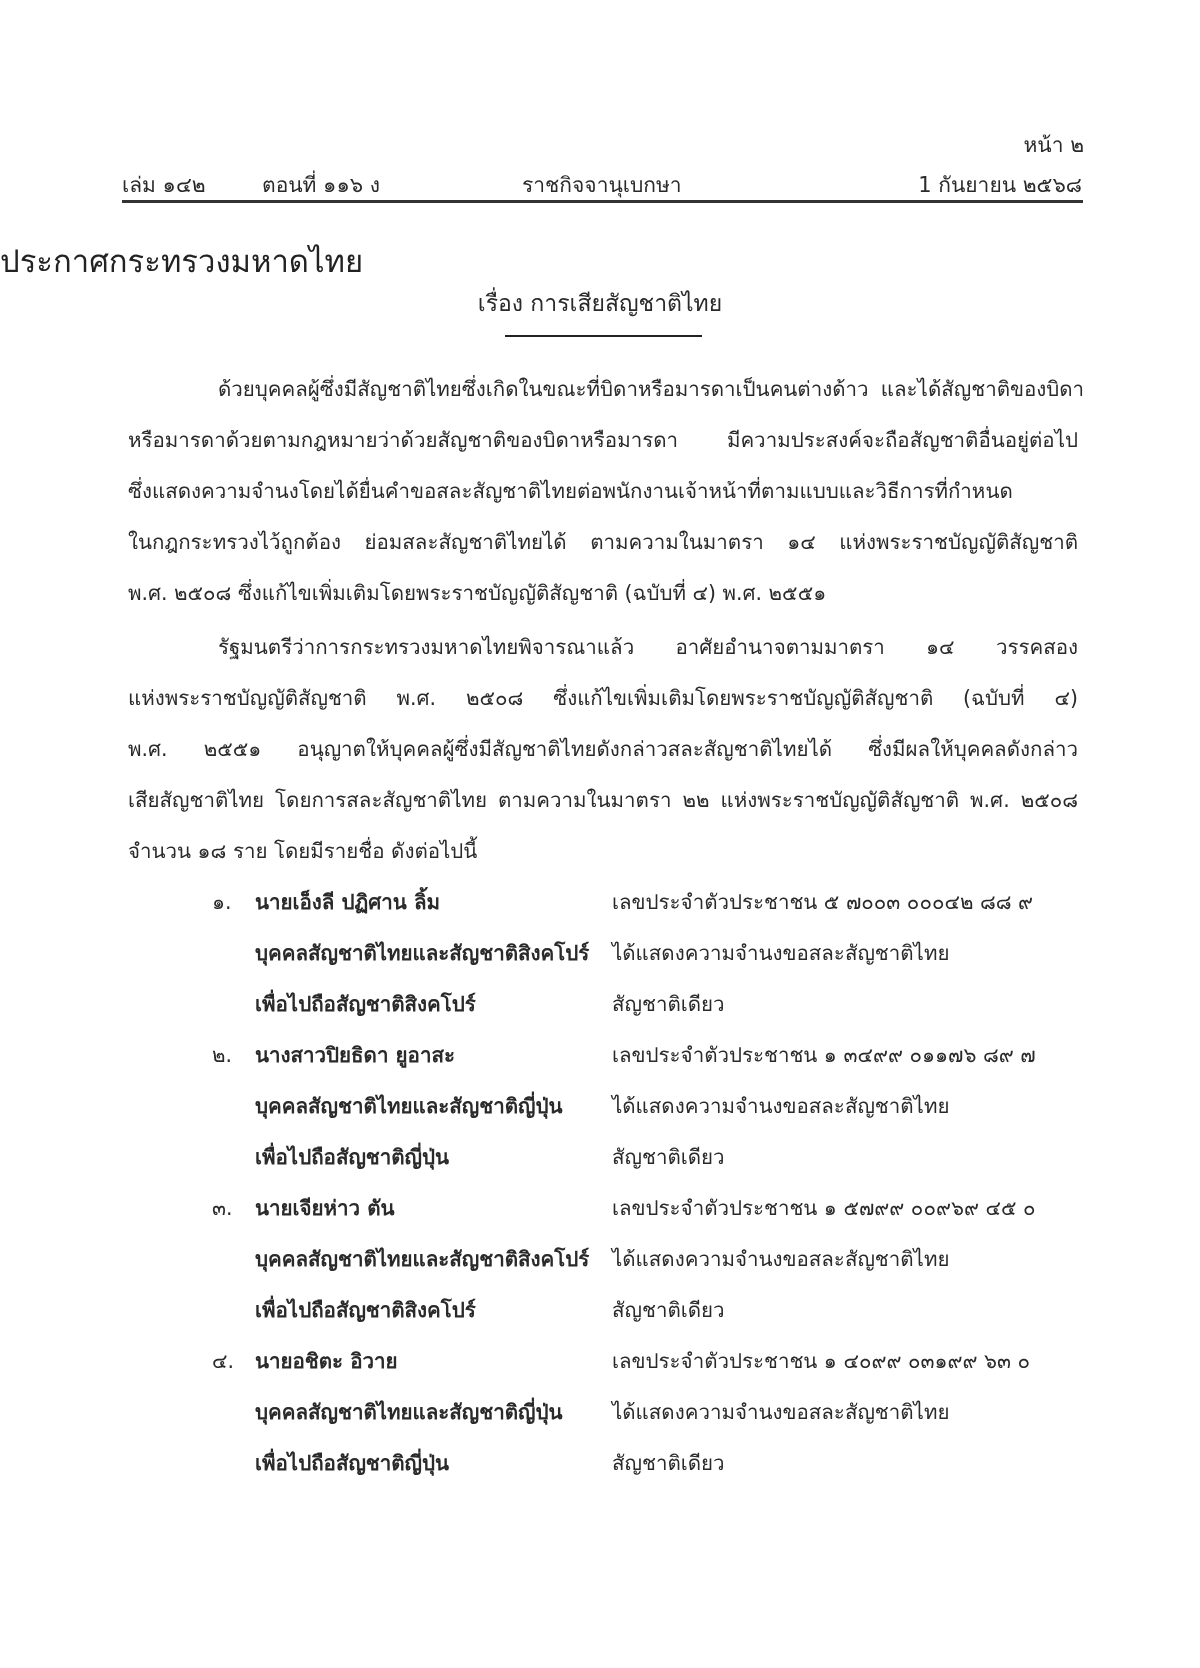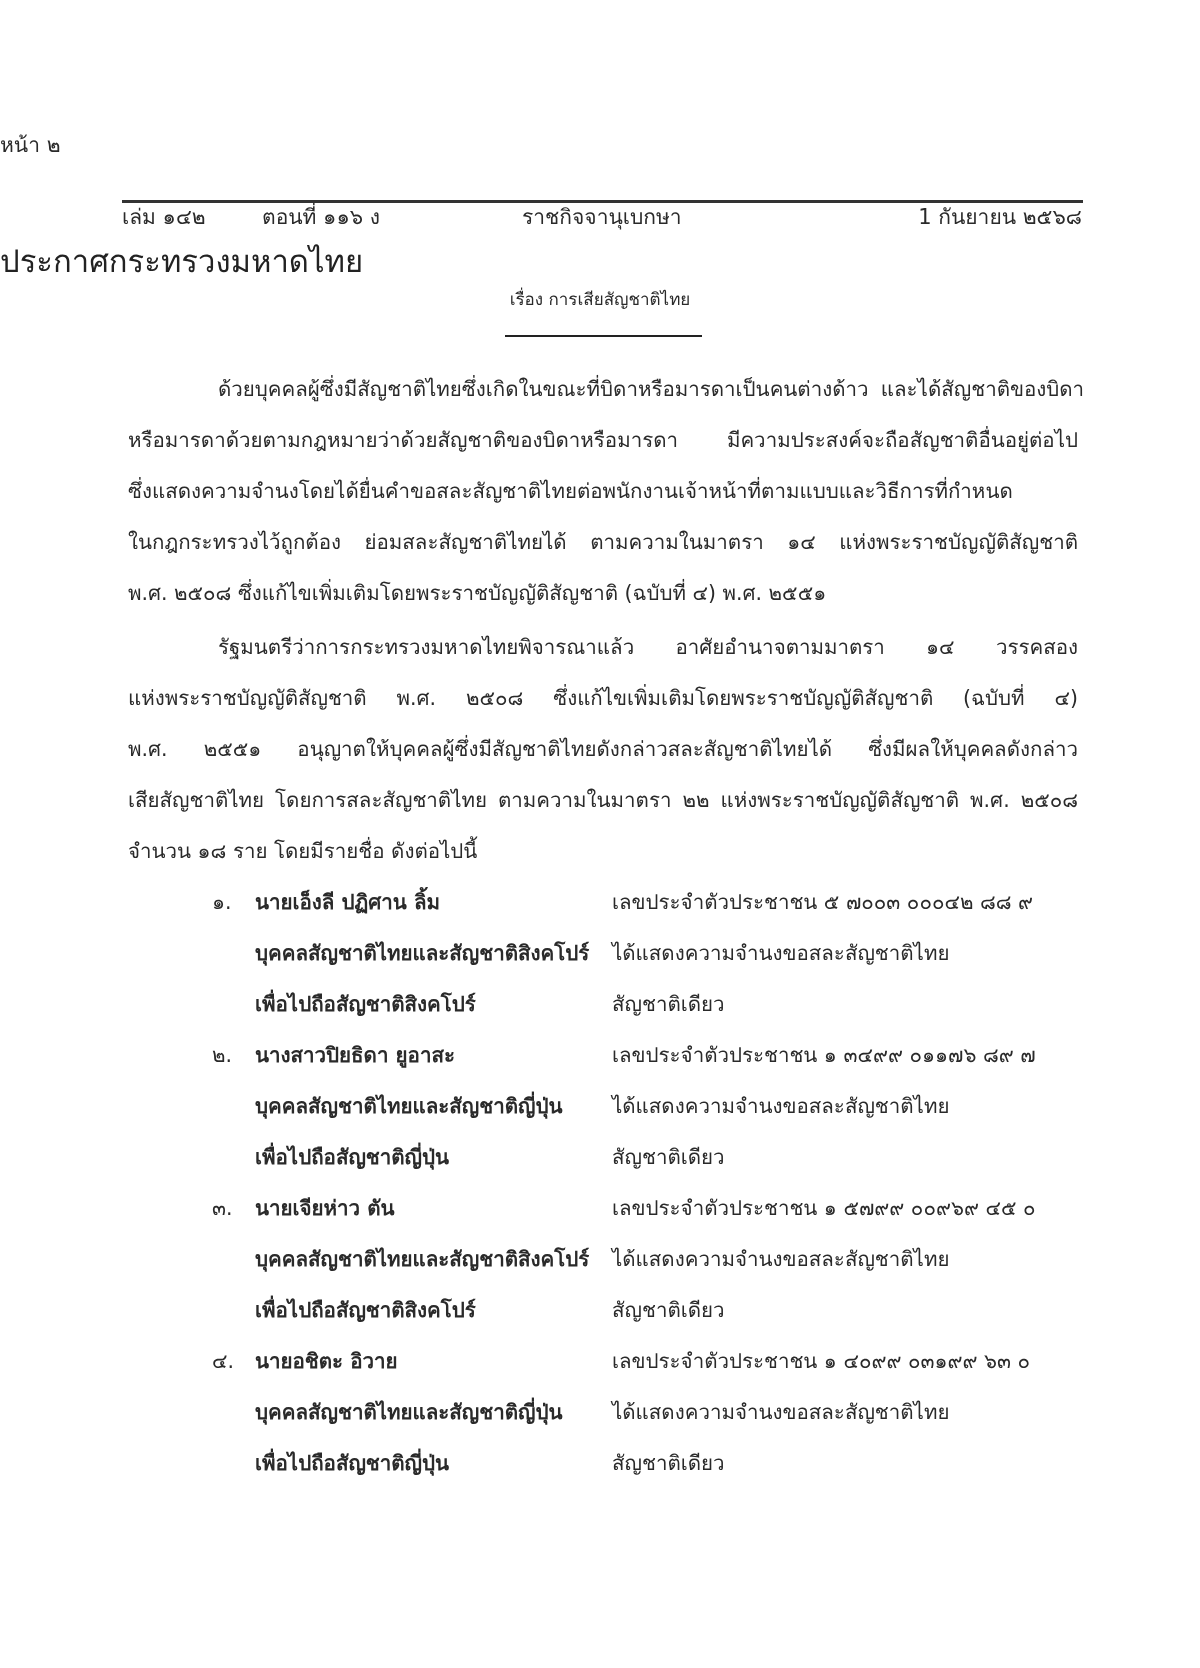--- a/index.html
+++ b/index.html
@@ -1,27 +1,27 @@
 <!DOCTYPE html>
 <html><head>
 <meta charset="utf-8">
 <style>
   html, body { margin:0; padding:0; background:#ffffff; }
   body { width:1200px; height:1668px; position:relative; overflow:hidden;
          font-family: "DejaVu Sans", "Liberation Sans", sans-serif; color:#2a2a2a; }
-  .page-no { position:absolute; top:128px; left:0; width:1084px; text-align:left; font-size:21px; }
+  .page-no { position:absolute; top:128px; left:0; width:1084px; text-align:right; font-size:21px; }
   .header-row { position:absolute; top:168px; left:122px; width:960px; height:36px; font-size:21px; }
-  .header-row span { position:absolute; top:0; white-space:nowrap;margin-top:32px; }
+  .header-row span { position:absolute; top:0; white-space:nowrap; }
   .h-vol { left:0; }
   .h-issue { left:140px; }
   .h-journal { left:400px; width:160px; text-align:left; }
   .h-date { right:0; }
   .rule { position:absolute; top:200px; left:122px; width:961px; height:3px; background:#333; }
   .title { position:absolute; top:236px; left:0; width:1200px; font-size:31px; color:#222; }
-  .subject { position:absolute; top:285px; left:0; width:1200px; text-align:center; font-size:17px; }
+  .subject { position:absolute; top:285px; left:0; width:1200px; text-align:center; font-size:23px; }
   .short-rule { position:absolute; top:335px; left:505px; width:197px; height:2px; background:#222; }
   .para-line { position:absolute; left:128px; width:950px; font-size:20.5px; white-space:nowrap;
                text-align:justify; text-align-last:justify; }
   .para-line.indent { left:218px; width:860px;font-family:Liberation Mono, monospace; }
   .para-line.last { text-align-last:left; }
   .entry-col { position:absolute; font-size:20.5px; white-space:nowrap; }
   .num { left:212px; }
   .name { left:255px;font-weight:bold; }
   .right { left:612px; }
 </style>

